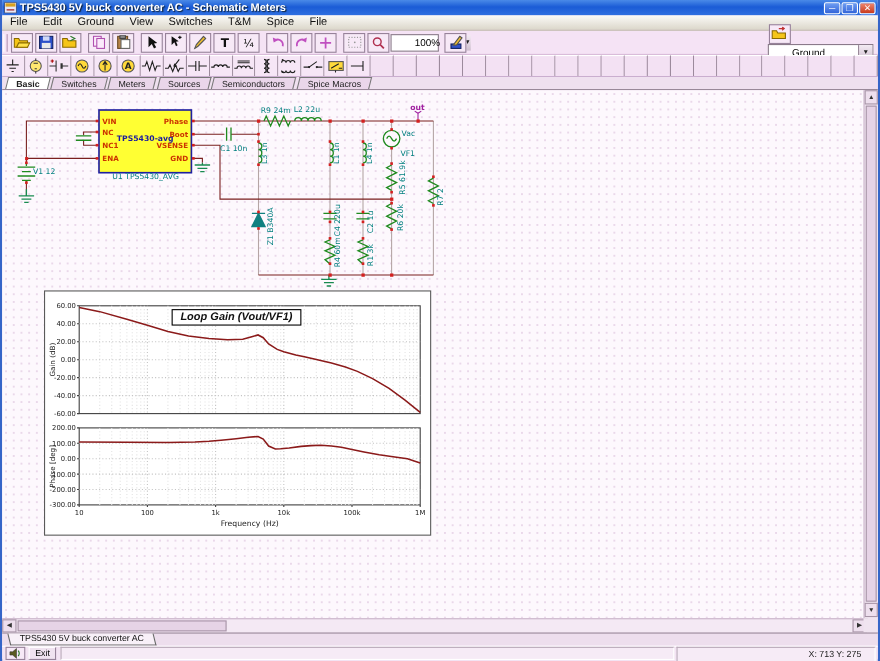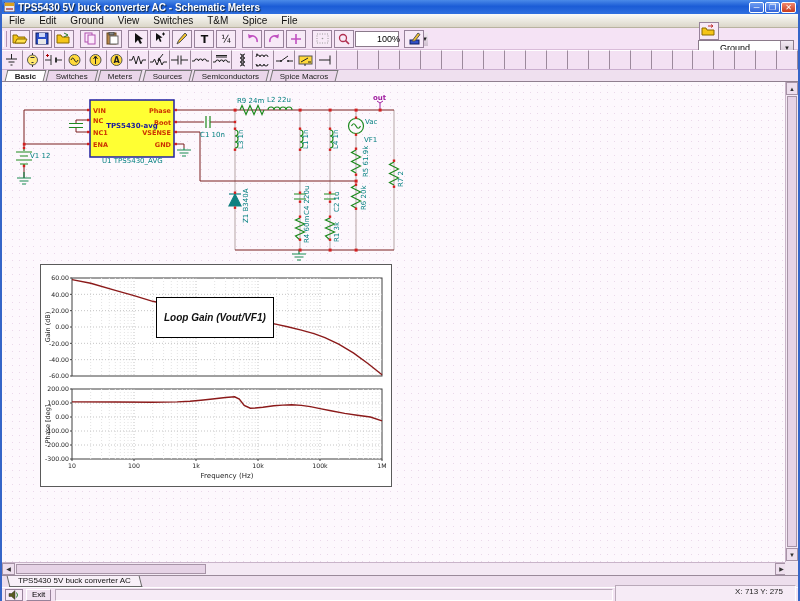--- a/index.html
+++ b/index.html
@@ -47,37 +47,37 @@
   .ctab > i { display:inline-block; transform:skewX(14deg); font-style:normal; }
   .ctab.sel { background:#fff; font-weight:bold; }
   
   .canvas { position:absolute; left:0; top:82px; width:787px; height:480px; background-color:#fdf8fd;
     background-image:radial-gradient(#ead8ea 0.8px, transparent 0.9px); background-size:7px 7px; overflow:hidden; }
   .schem { position:absolute; left:0; top:0; }
   svg text { font-family:"DejaVu Sans","Liberation Sans",sans-serif; }
   
   .plotpanel { position:absolute; left:38px; top:182px; width:352px; height:223px; background:#fff;
     border:1px solid #5a5a5a; }
-  .plottitle { position:absolute; left:115px; top:32px; border:1px solid #000; background:#fff;
-    font-size:10px; font-weight:bold; font-style:italic; padding:13px 7px; line-height:13px; color:#111; }
+  .plottitle { position:absolute; left:115px; top:16px; border:1px solid #000; background:#fff;
+    font-size:10px; font-weight:bold; font-style:italic; padding:0 7px; line-height:13px; color:#111; }
   
   .vscroll { position:absolute; right:0; top:82px; width:13px; height:480px; background:#f4e9f4; border-left:1px solid #c9b4c9; }
   .hscroll { position:absolute; left:0; top:562px; width:787px; height:13px; background:#f4e9f4; border-top:1px solid #c9b4c9; }
   .sbtn { position:absolute; background:#eedfee; border:1px solid #a794a7; font-size:6px; text-align:center; color:#333; }
   .sthumb { position:absolute; background:#e6d3e6; border:1px solid #a794a7; }
   .corner { position:absolute; right:0; top:562px; width:13px; height:13px; background:#f0e4f0; }
   
   .sheettabs { position:absolute; left:0; top:575px; width:100%; height:12px; background:#eddeed;
     border-top:1px solid #9a8a9a; display:flex; align-items:flex-start; padding-left:6px; }
   .sheettab { display:inline-block; font-size:8px; padding:0 9px; height:11px; line-height:10px;
     border:1px solid #666; border-top:none; transform:skewX(14deg); background:#f8f0f8; color:#111; }
   .sheettab > i { display:inline-block; transform:skewX(-14deg); font-style:normal; }
   
   .statusbar { position:absolute; left:0; top:587px; width:100%; height:14px; background:#f3e3f3;
-    border-top:1px solid #fff; display:flex; align-items:center; font-size:8px; }
+    border-top:1px solid #fff; display:flex; align-items:flex-start; font-size:8px; }
   .sicon { width:18px; height:12px; margin-left:3px; border:1px solid #97829a; background:#f7e9f7;
     display:flex; align-items:center; justify-content:center; }
   .exitbtn { height:12px; margin-left:3px; padding:0 5px; border:1px solid #97829a; background:#f0e2f0;
     border-top-color:#fff; border-left-color:#fff; font-size:8px; line-height:10px; }
   .statfield { height:12px; margin-left:4px; width:558px; border:1px solid #b9a9b9; border-bottom-color:#fff;
     border-right-color:#fff; background:#f6ebf6; }
   .statcoords { height:12px; flex:1; margin:0 2px 0 2px; border:1px solid #b9a9b9; border-bottom-color:#fff;
     border-right-color:#fff; background:#f6ebf6; text-align:right; padding:1px 12px 16px 0; color:#222; }
 </style>
 </head>

